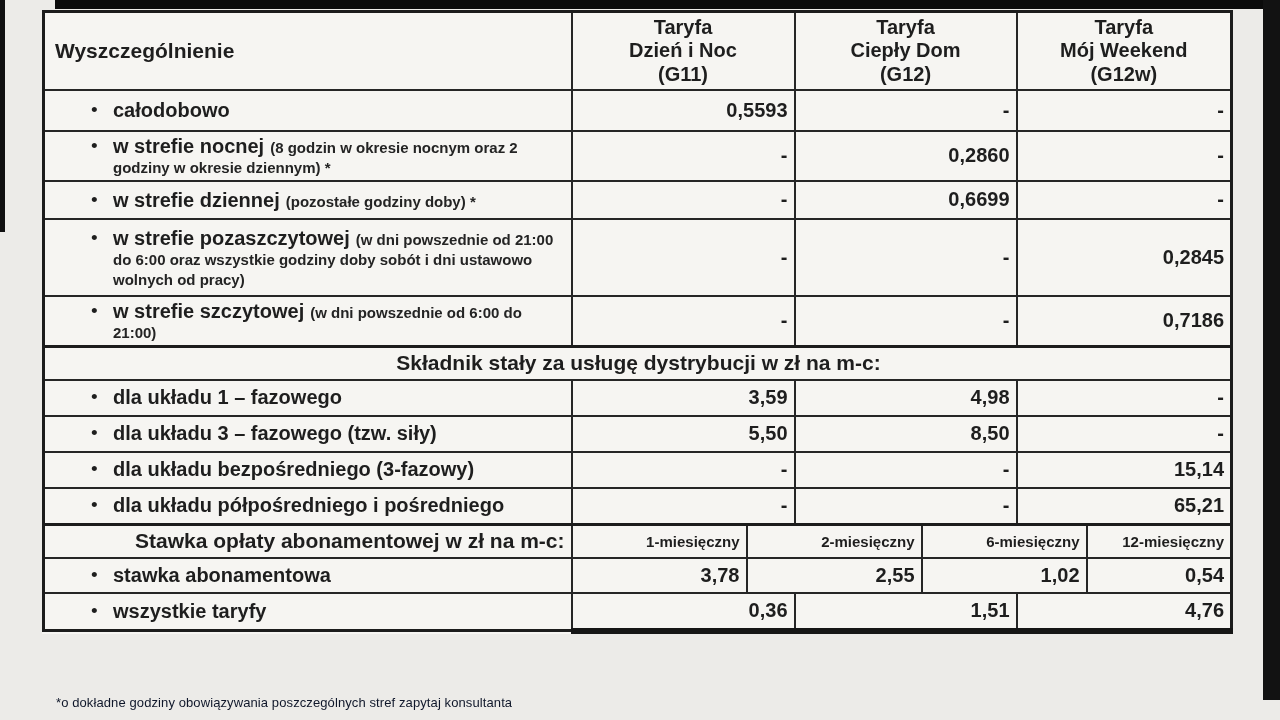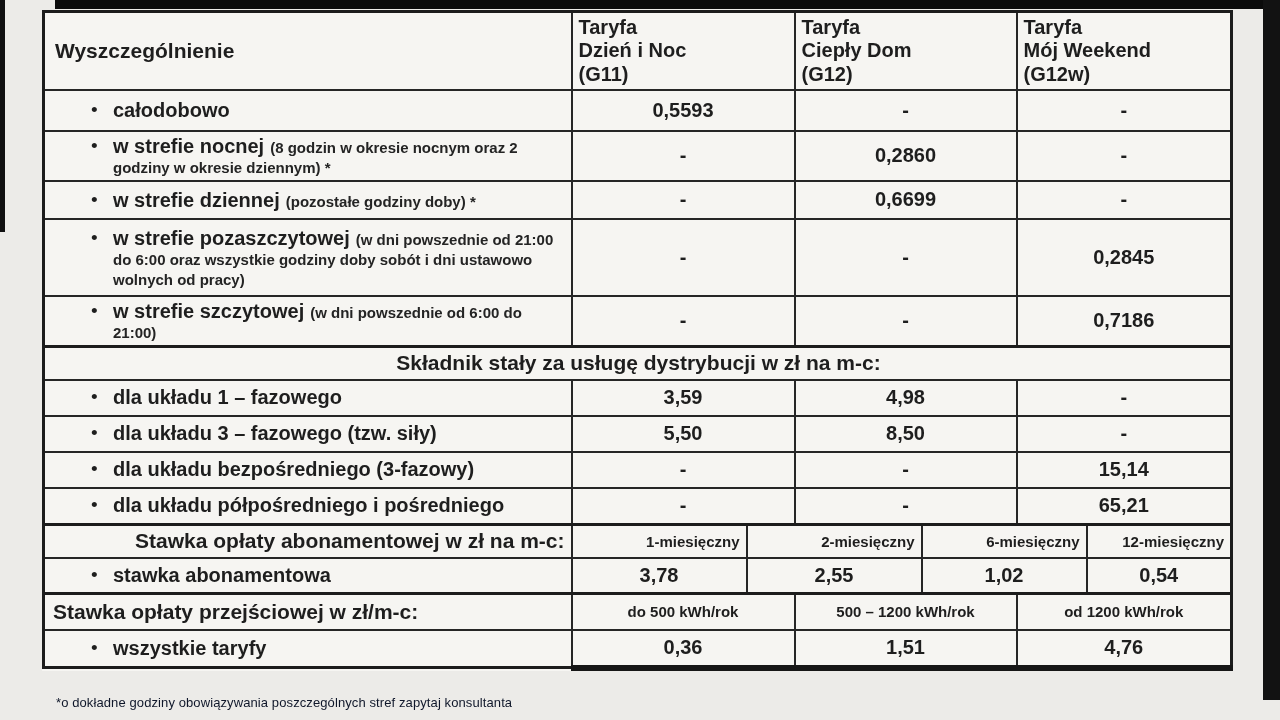--- a/index.html
+++ b/index.html
@@ -41,28 +41,28 @@
   tr.r-poz  td{height:71px;}
   tr.r-szc  td{height:41px;}
   tr.r-skl  td{height:27px;}
   tr.r-d1 td,tr.r-d2 td,tr.r-d3 td,tr.r-d4 td{height:30px;}
   tr.r-abh td{height:27px;text-align:right;}
   tr.r-abv td{height:29px;}
   tr.r-pzh td{height:30px;}
   tr.r-pzv td{height:30px;}
 
   .corner{font-size:21px;font-weight:bold;padding-left:10px;}
-  .t-head{text-align:left;font-weight:bold;font-size:20px;line-height:1.18;}
+  .t-head{text-align:center;font-weight:bold;font-size:20px;line-height:1.18;}
   .sec-title{font-size:21px;font-weight:bold;padding-left:8px;white-space:nowrap;}
   .li{display:flex;align-items:flex-start;}
   .dot{width:22px;flex:0 0 22px;margin-left:40px;font-size:19px;line-height:1.3;}
   .txt{flex:1;line-height:1.22;}
   .lbl-main{font-weight:bold;font-size:20px;}
   .lbl-note{font-weight:600;font-size:15px;color:#242424;margin-left:6px;}
-  td.val{text-align:center;font-weight:bold;font-size:20px;}
+  td.val{text-align:right;font-weight:bold;font-size:20px;}
   td.subhead{text-align:center;font-weight:bold;font-size:15px;}
   tr.r-skl td{border-left:3px solid #1c1c1c;border-right:3px solid #1c1c1c;text-align:center;}
   tr.r-abh td,tr.r-skl td,tr.r-pzh td{border-top:3px solid #1c1c1c;}
   tr.r-pzv td{border-bottom:6px solid #161616;}
   tr.r-pzv td.lbl-cell{border-bottom:3px solid #1c1c1c;}
 
   .footnote{
     position:absolute;left:56px;top:695px;
     font-size:13px;color:#0f172a;letter-spacing:.1px;
   }
@@ -232,26 +232,20 @@
             <span class="dot">•</span>
         <div class="txt"><span class="lbl-main">stawka abonamentowa</span></div>
       </div>
     </td>
     <td class="val">3,78</td>
     <td class="val" colspan="2">2,55</td>
     <td class="val" colspan="2">1,02</td>
     <td class="val">0,54</td>
   </tr>
 
-  <tr class="r-pzh">
-    <td class="sec-title">Stawka opłaty przejściowej w zł/m-c:</td>
-    <td class="subhead" colspan="2">do 500 kWh/rok</td>
-    <td class="subhead" colspan="2">500 – 1200 kWh/rok</td>
-    <td class="subhead" colspan="2">od 1200 kWh/rok</td>
-  </tr>
 
   <tr class="r-pzv">
     <td class="lbl-cell">
       <div class="li">
             <span class="dot">•</span>
         <div class="txt"><span class="lbl-main">wszystkie taryfy</span></div>
       </div>
     </td>
     <td class="val" colspan="2">0,36</td>
     <td class="val" colspan="2">1,51</td>

